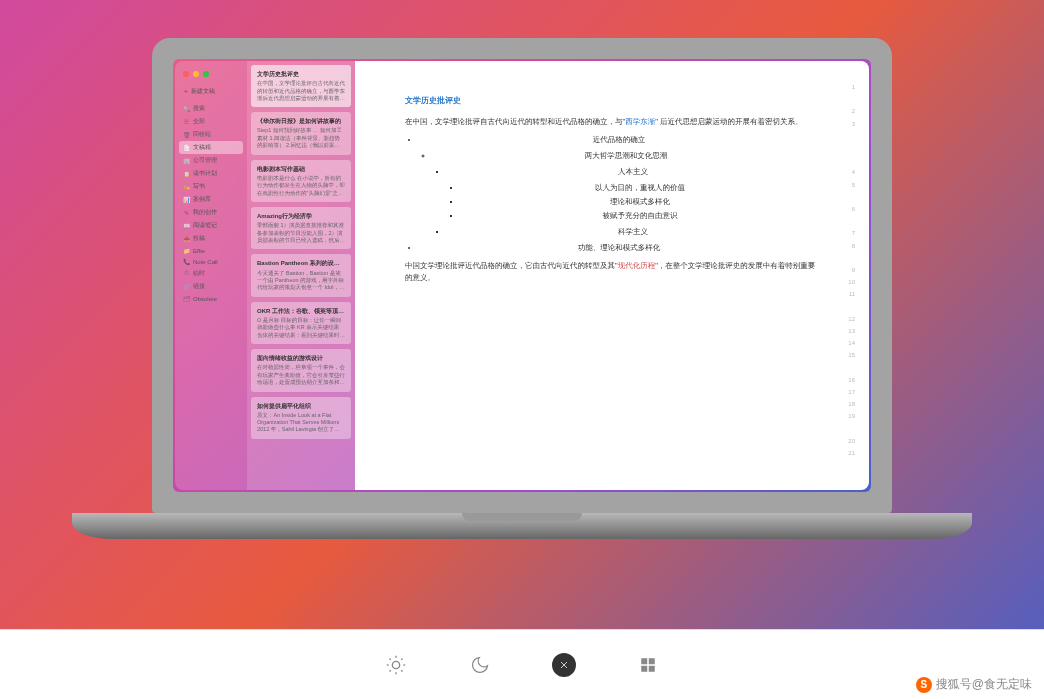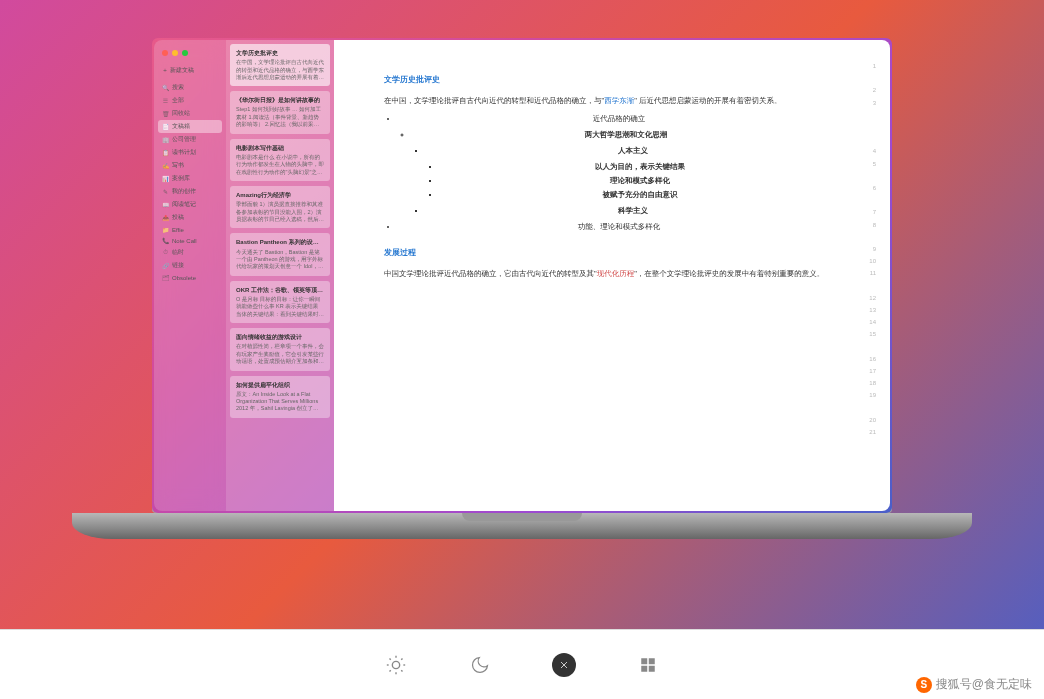--- a/index.html
+++ b/index.html
@@ -12,21 +12,21 @@
   display: flex;
   flex-direction: column;
   align-items: center;
 }
 .laptop {
   margin-top: 38px;
   width: 740px;
   height: 475px;
   background: #a3a3a3;
   border-radius: 18px 18px 4px 4px;
-  padding: 0;
+  padding: 21px;
   position: relative;
 }
 .laptop-base {
   width: 900px;
   height: 26px;
   background: linear-gradient(#b8b8b8, #888 60%, #666);
   border-radius: 0 0 40px 40px / 0 0 16px 16px;
   position: relative;
 }
 .laptop-notch {
@@ -98,21 +98,21 @@
   font-size: 7.5px;
   color: #333;
   line-height: 1.6;
   position: relative;
   overflow-y: auto;
 }
 .editor h2 { color: #2a7ad1; font-weight: 600; font-size: 8px; margin: 14px 0 8px; }
 .editor h2:first-child { margin-top: 0; }
 .editor p { margin: 6px 0; }
 .editor ul { list-style: disc; padding-left: 14px; margin: 4px 0; text-align: center; }
-.editor ul ul { list-style: circle; font-weight: bold; }
+.editor ul ul { list-style: circle; }
 .editor ul ul ul { list-style: square; }
 .editor li { margin: 2px 0; }
 .hl-blue { color: #2a7ad1; }
 .hl-red { color: #d14a4a; }
 .line-nums { position: absolute; right: 14px; top: 20px; font-size: 6px; color: #bbb; line-height: 12.2px; text-align: right; }
 .bottom-bar {
   position: absolute;
   bottom: 0;
   left: 0;
   right: 0;
@@ -266,35 +266,34 @@
           <span>在中国，文学理论批评自古代向近代的转型和近代品格的确立，与"</span><span class="hl-blue">西学东渐</span><span>" 后近代思想启蒙运动的开展有着密切关系。</span>
         </p>
 
         <ul>
           <li><span>近代品格的确立</span>
             <ul>
               <li><span>两大哲学思潮和文化思潮</span>
                 <ul>
                   <li><span>人本主义</span>
                     <ul>
-                      <li>以人为目的，表示关键结果</li>
+                      <li>以人为目的，重视人的价值</li>
                       <li>理论和模式多样化</li>
                       <li>被赋予充分的自由意识</li>
                     </ul>
                   </li>
                   <li><span>科学主义</span>
                   </li>
                 </ul>
               </li>
             </ul>
           </li>
           <li>功能、理论和模式多样化</li>
         </ul>
 
-        <h2>发展过程</h2>
         <p>
           <span>中国文学理论批评近代品格的确立，它由古代向近代的转型及其"</span><span class="hl-red">现代化历程</span><span>"，在整个文学理论批评史的发展中有着特别重要的意义。</span>
         </p>
       </div>
 
     </div>
   </div>
 </div>
 <div class="laptop-base">
   <div class="laptop-notch"></div>

